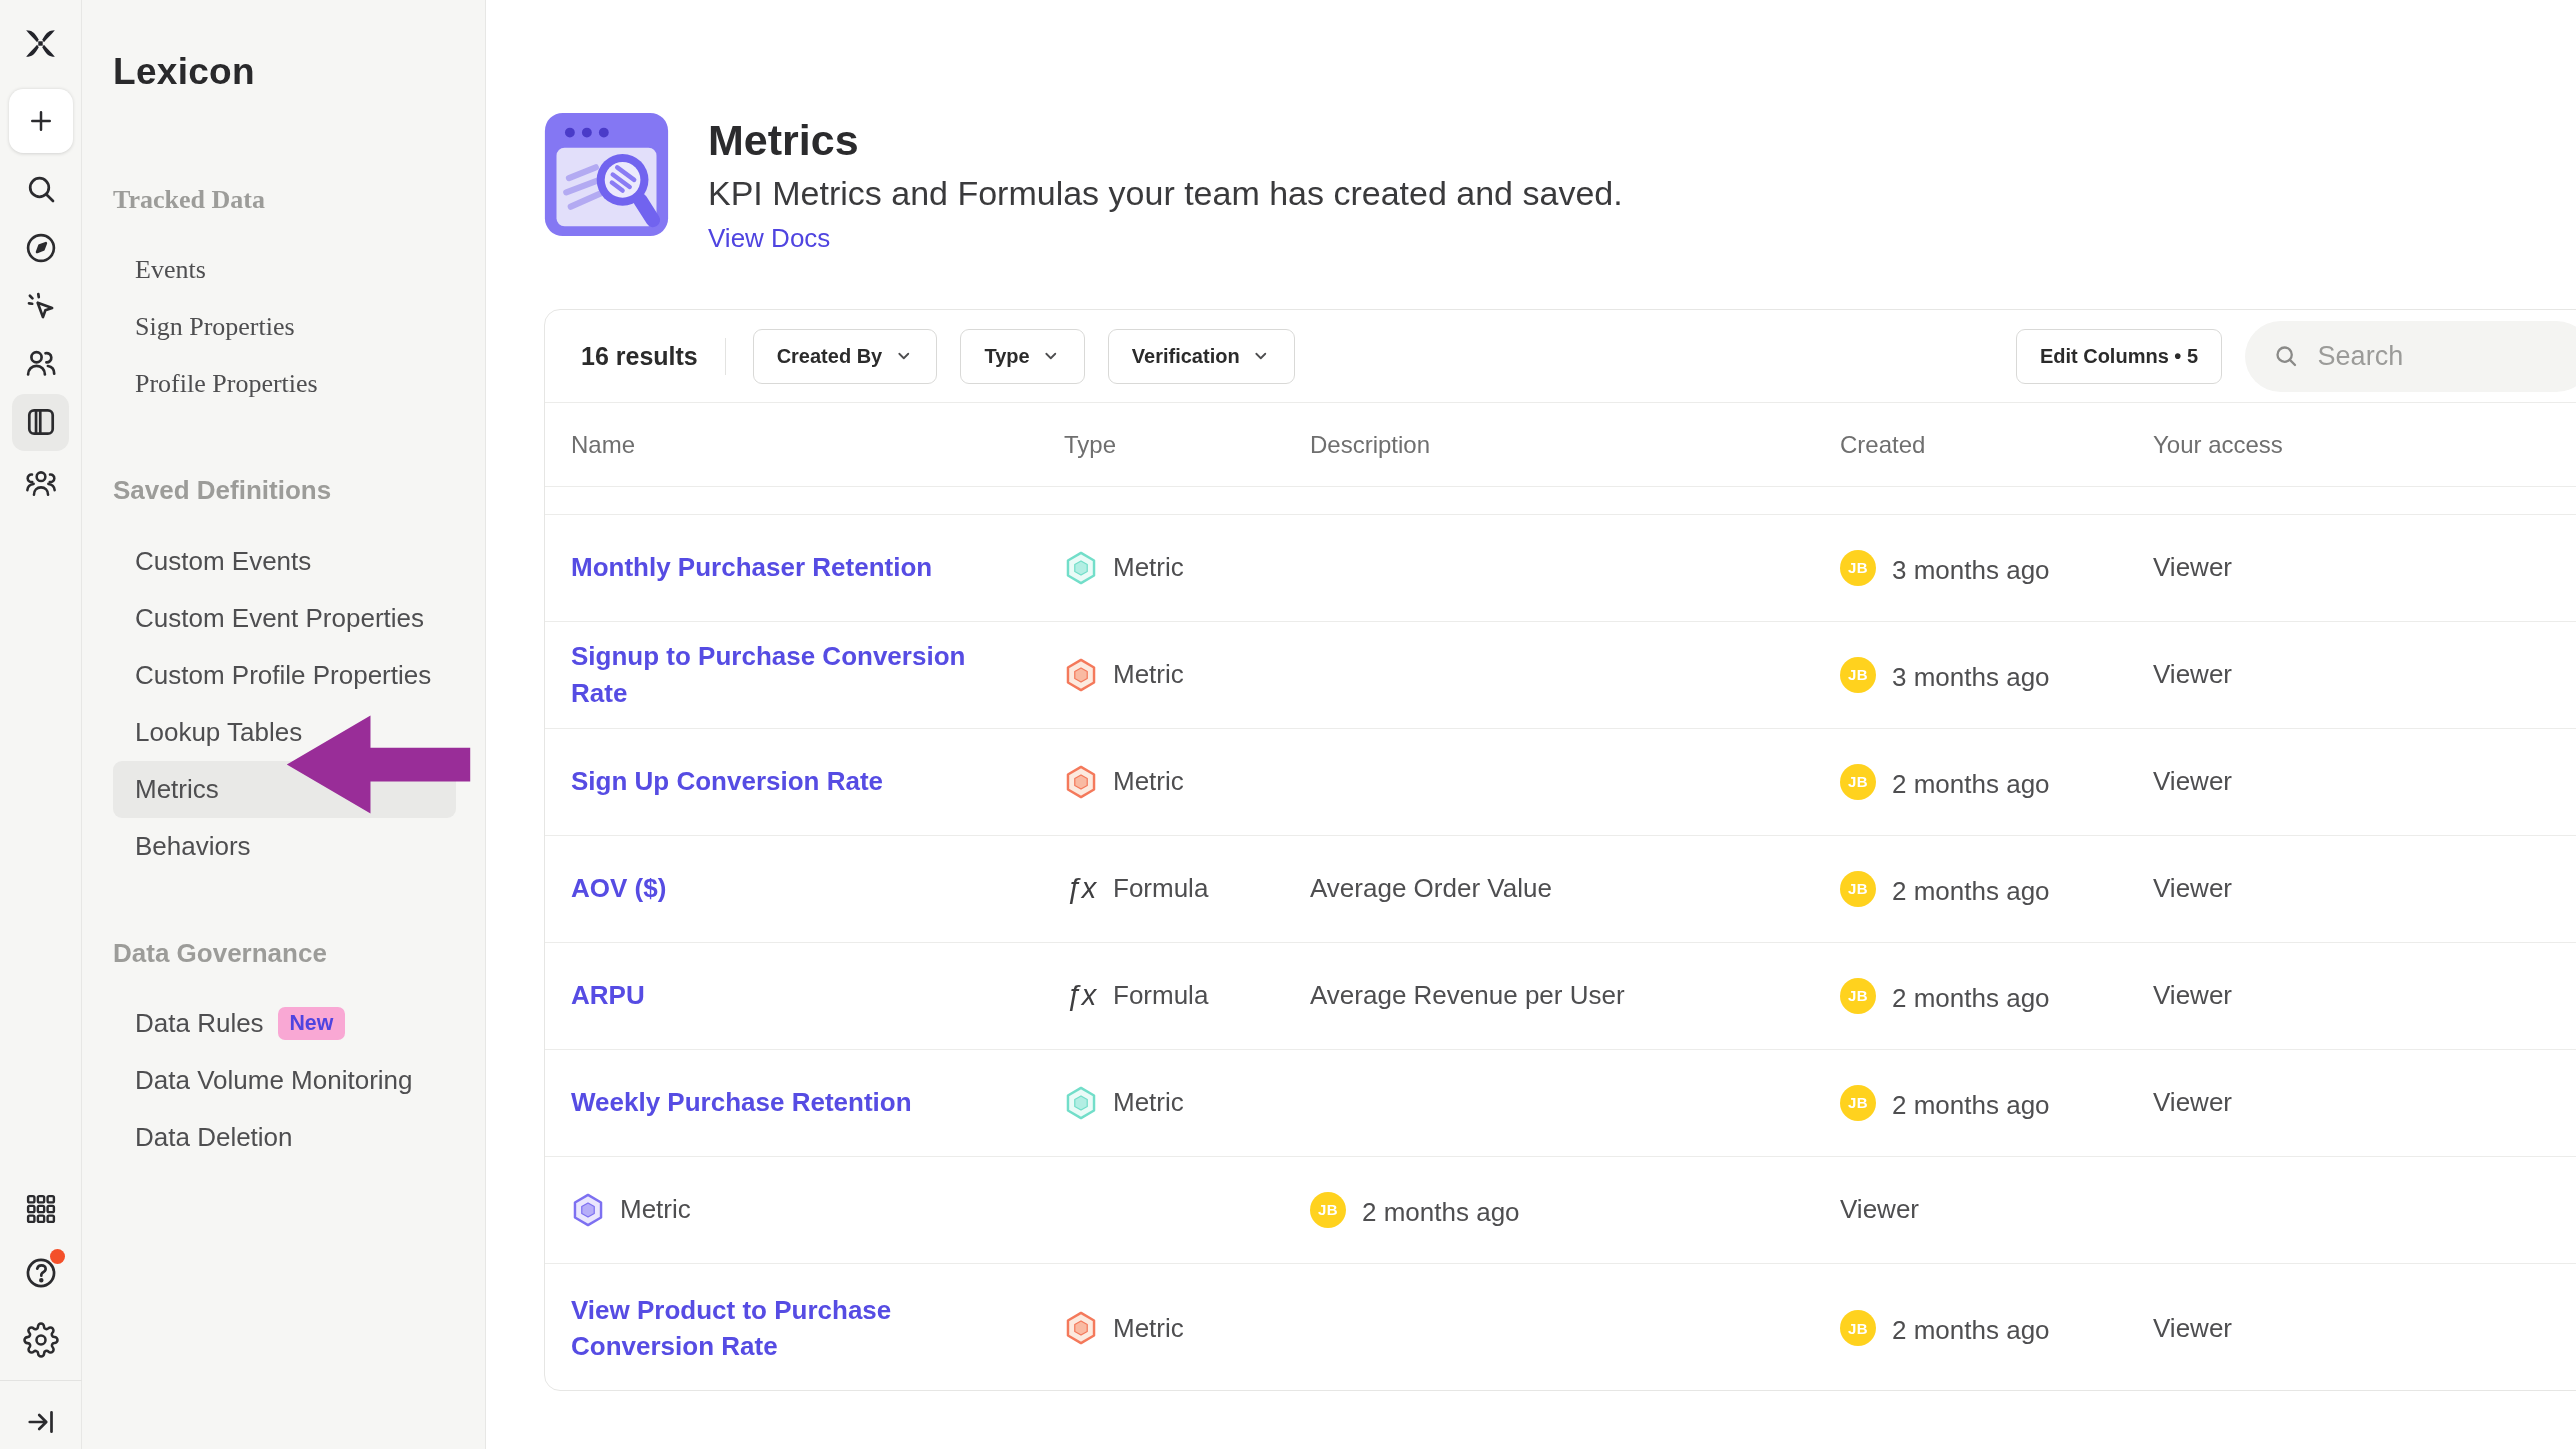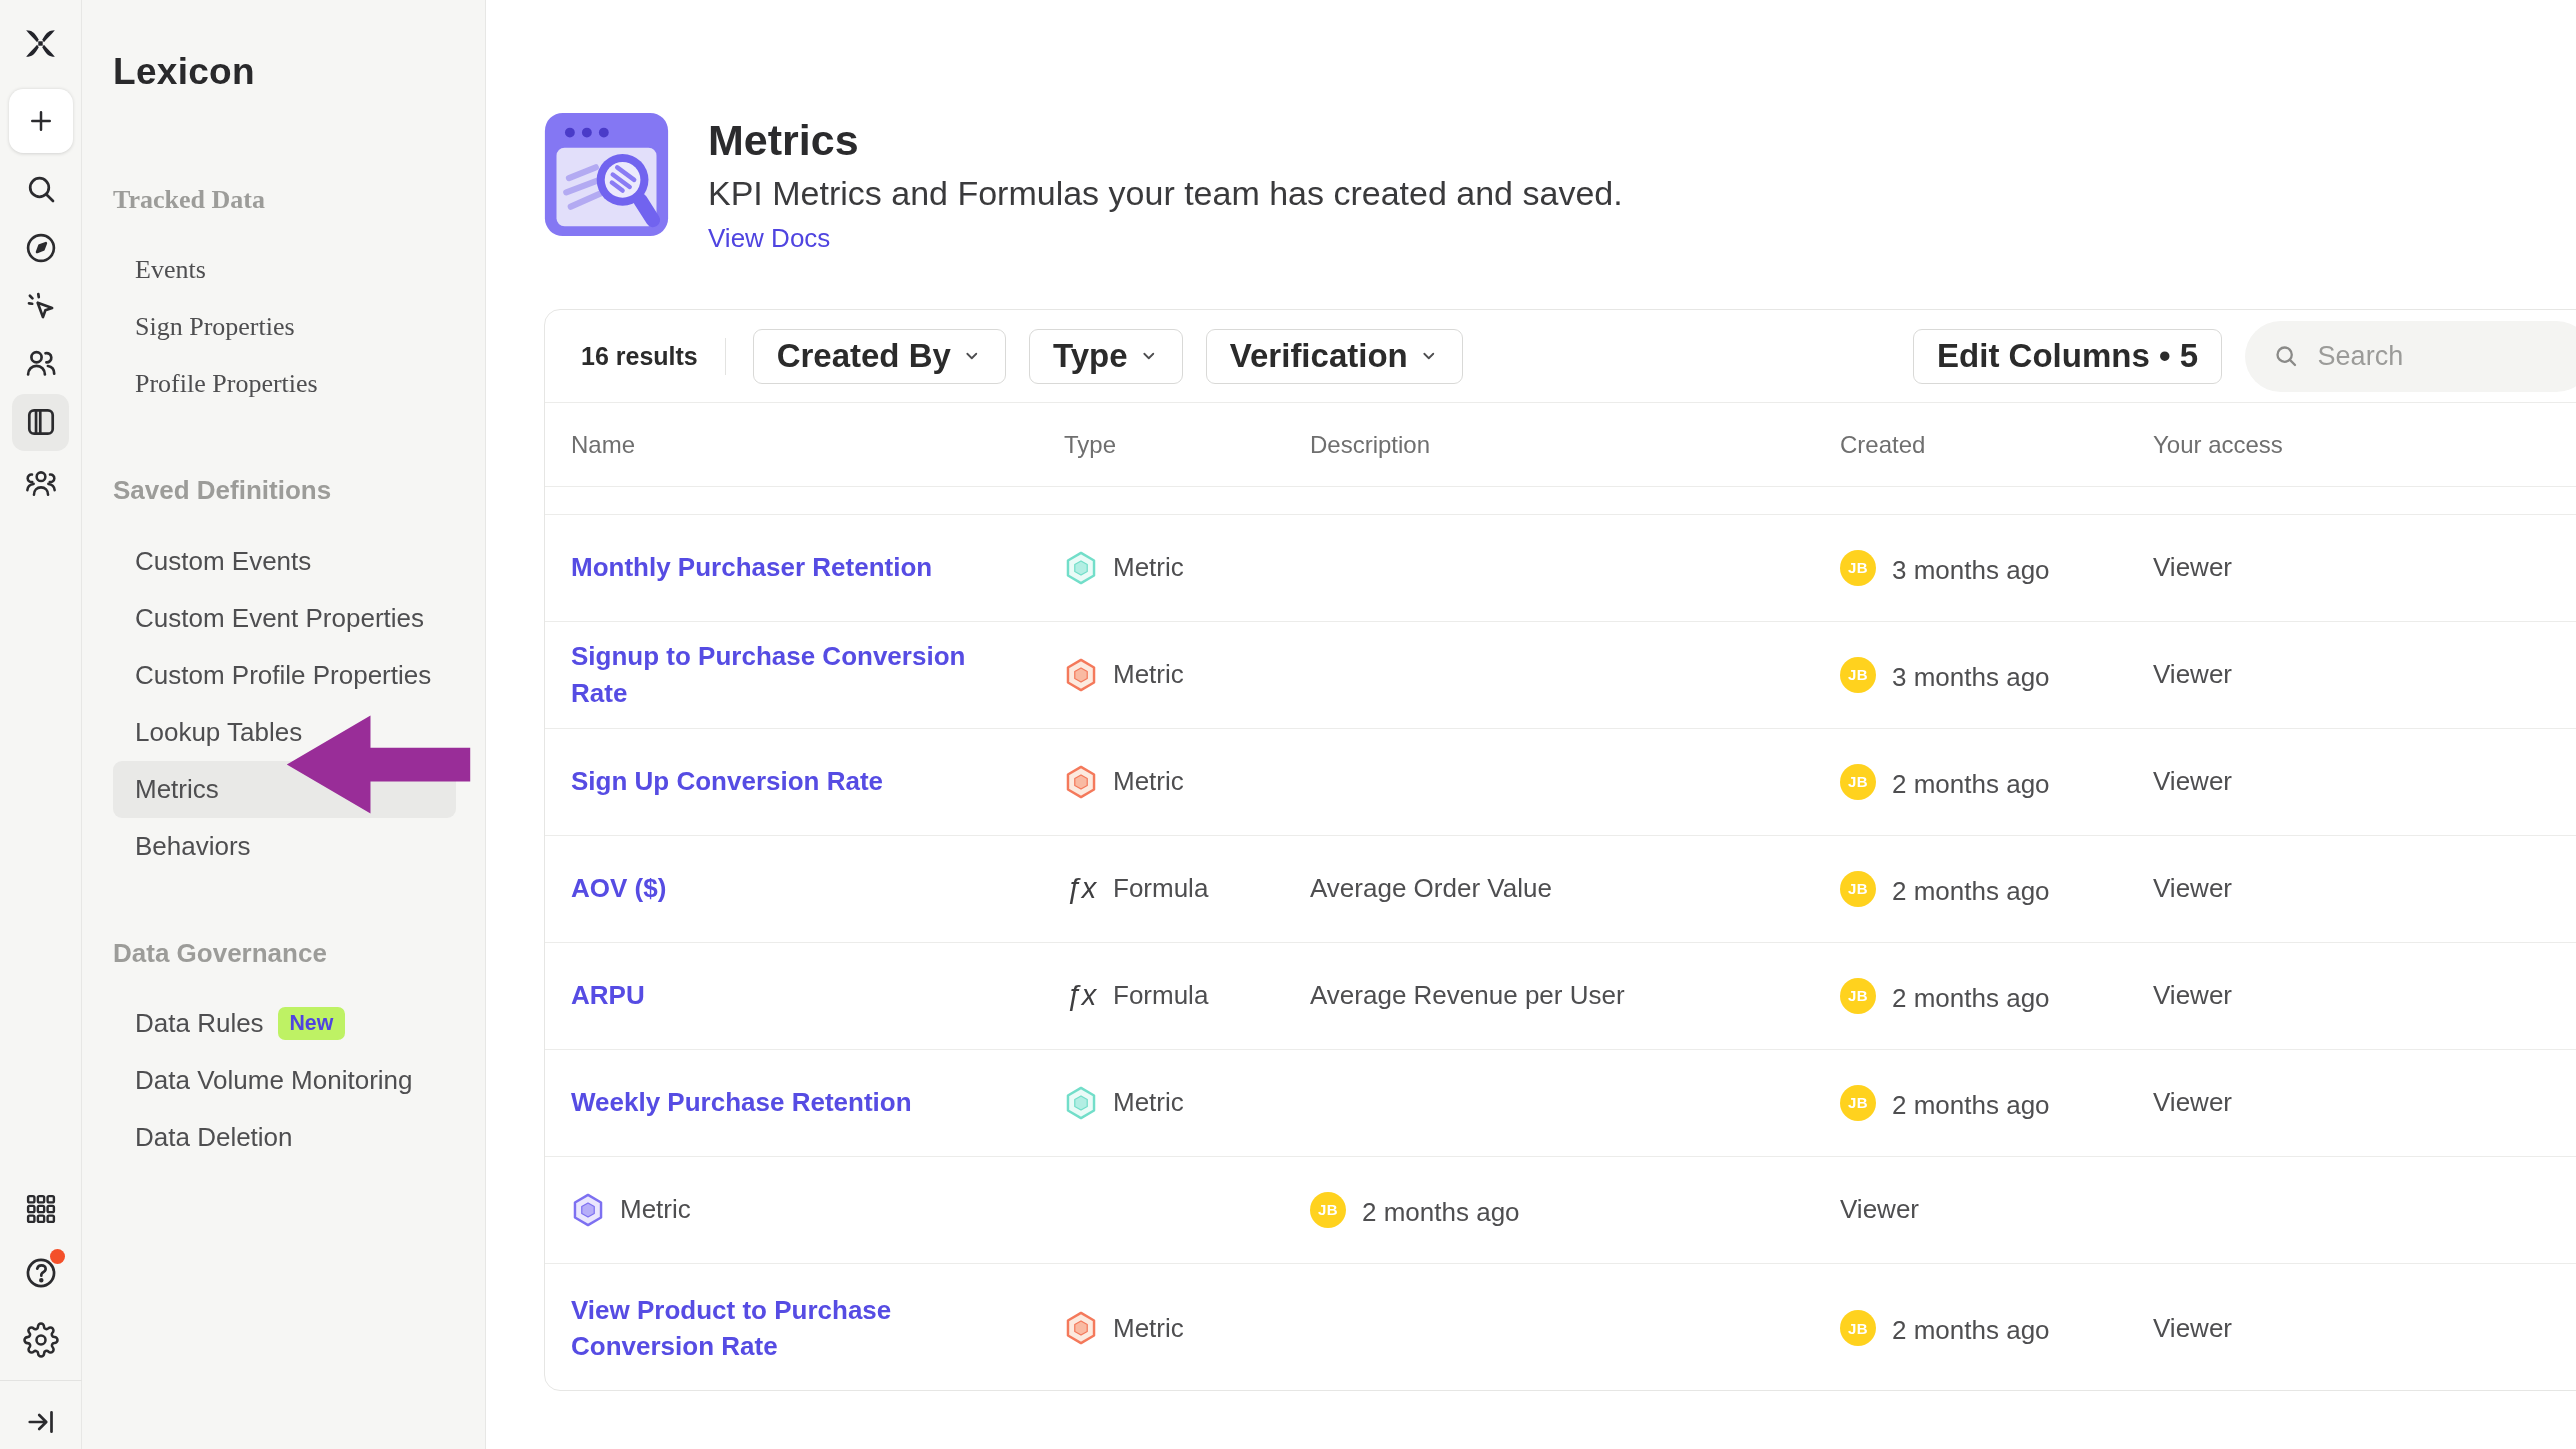--- a/index.html
+++ b/index.html
@@ -31,40 +31,40 @@
     background:#F6F6F4; border-right:0.9px solid #E7E7E5; padding:27px 29px 0 31px; z-index:5; }
   .sidebar-title { font-size:37px; font-weight:700; color:#29292B; letter-spacing:0.3px;margin-top:24px; }
   .nav-section { margin-top:50px; }
   .nav-section:first-of-type { margin-top:78px;font-family:Liberation Serif, serif; }
   .nav-label { height:57px; display:flex; align-items:center; margin-bottom:13.3px;
     font-size:26px; font-weight:600; color:#9C9C99; }
   .nav-item { height:57px; display:flex; align-items:center; padding-left:22px;
     font-size:26px; color:#4E4E50; border-radius:9px; cursor:pointer; }
   .nav-item.selected { background:#E9E9E7; }
   .nav-badge { margin-left:14.2px; font-size:21.3px; font-weight:600; color:#4F44E0;
-    background:#bef264; padding:4.4px 11.6px; border-radius:7.1px; }
+    background:#f9a8d4; padding:4.4px 11.6px; border-radius:7.1px; }
   
   .annotation-arrow { position:absolute; left:285px; top:711px; z-index:50; }
   
   .main { position:absolute; left:487px; top:0; right:0; height:100%; background:#fff; }
   .page-header { position:absolute; left:57px; top:112px; display:flex; }
   .page-icon { width:125px; height:125px; flex:none; }
   .page-head-text { margin-left:39px; padding-top:3.6px; }
   .page-title { font-size:43px; font-weight:700; color:#2B2B2D; }
   .page-subtitle { margin-top:9px; font-size:34px; color:#3A3A3C; }
   .page-link { margin-top:10.7px; font-size:26px; color:#4F44E0; font-weight:500; cursor:pointer; }
   
   .card { position:absolute; left:57px; top:309px; right:-53px; height:1082px;
     background:#fff; border:0.9px solid #E6E6E4; border-radius:16px; overflow:hidden; }
   .toolbar { height:93px; display:flex; align-items:center; padding:0 36px;
     border-bottom:0.9px solid #ECECEA; }
   .results { font-size:25px; font-weight:600; color:#2B2B2B; white-space:nowrap; }
   .tb-divider { width:0.9px; height:37px; background:#E3E3E1; margin:0 27px; flex:none; }
   .btn { display:flex; align-items:center; gap:11.6px; height:55px; padding:0 23px;
-    border:0.9px solid #D9D9D7; border-radius:9px; background:#fff; font-size:33px;
+    border:0.9px solid #D9D9D7; border-radius:9px; background:#fff; font-size:20px;
     font-weight:600; color:#2B2B2B; cursor:pointer; white-space:nowrap; flex:none; }
   .filter-btn { margin-right:23px; }
   .btn svg { width:19.6px; height:19.6px; color:#4E4E50; }
   .edit-btn { margin-left:auto; margin-right:23px; }
   .searchbox { display:flex; align-items:center; gap:18px; height:71px; width:347px;
     background:#F4F4F2; border-radius:36px; padding:0 27px; flex:none; }
   .searchbox svg { width:27.6px; height:27.6px; color:#8A8A88; flex:none; }
   .searchbox input { border:none; outline:none; background:transparent; font-size:27px;
     color:#3A3A3C; width:100%; font-family:"Liberation Sans","DejaVu Sans",sans-serif; }
   .searchbox input::placeholder { color:#9B9B99; }

